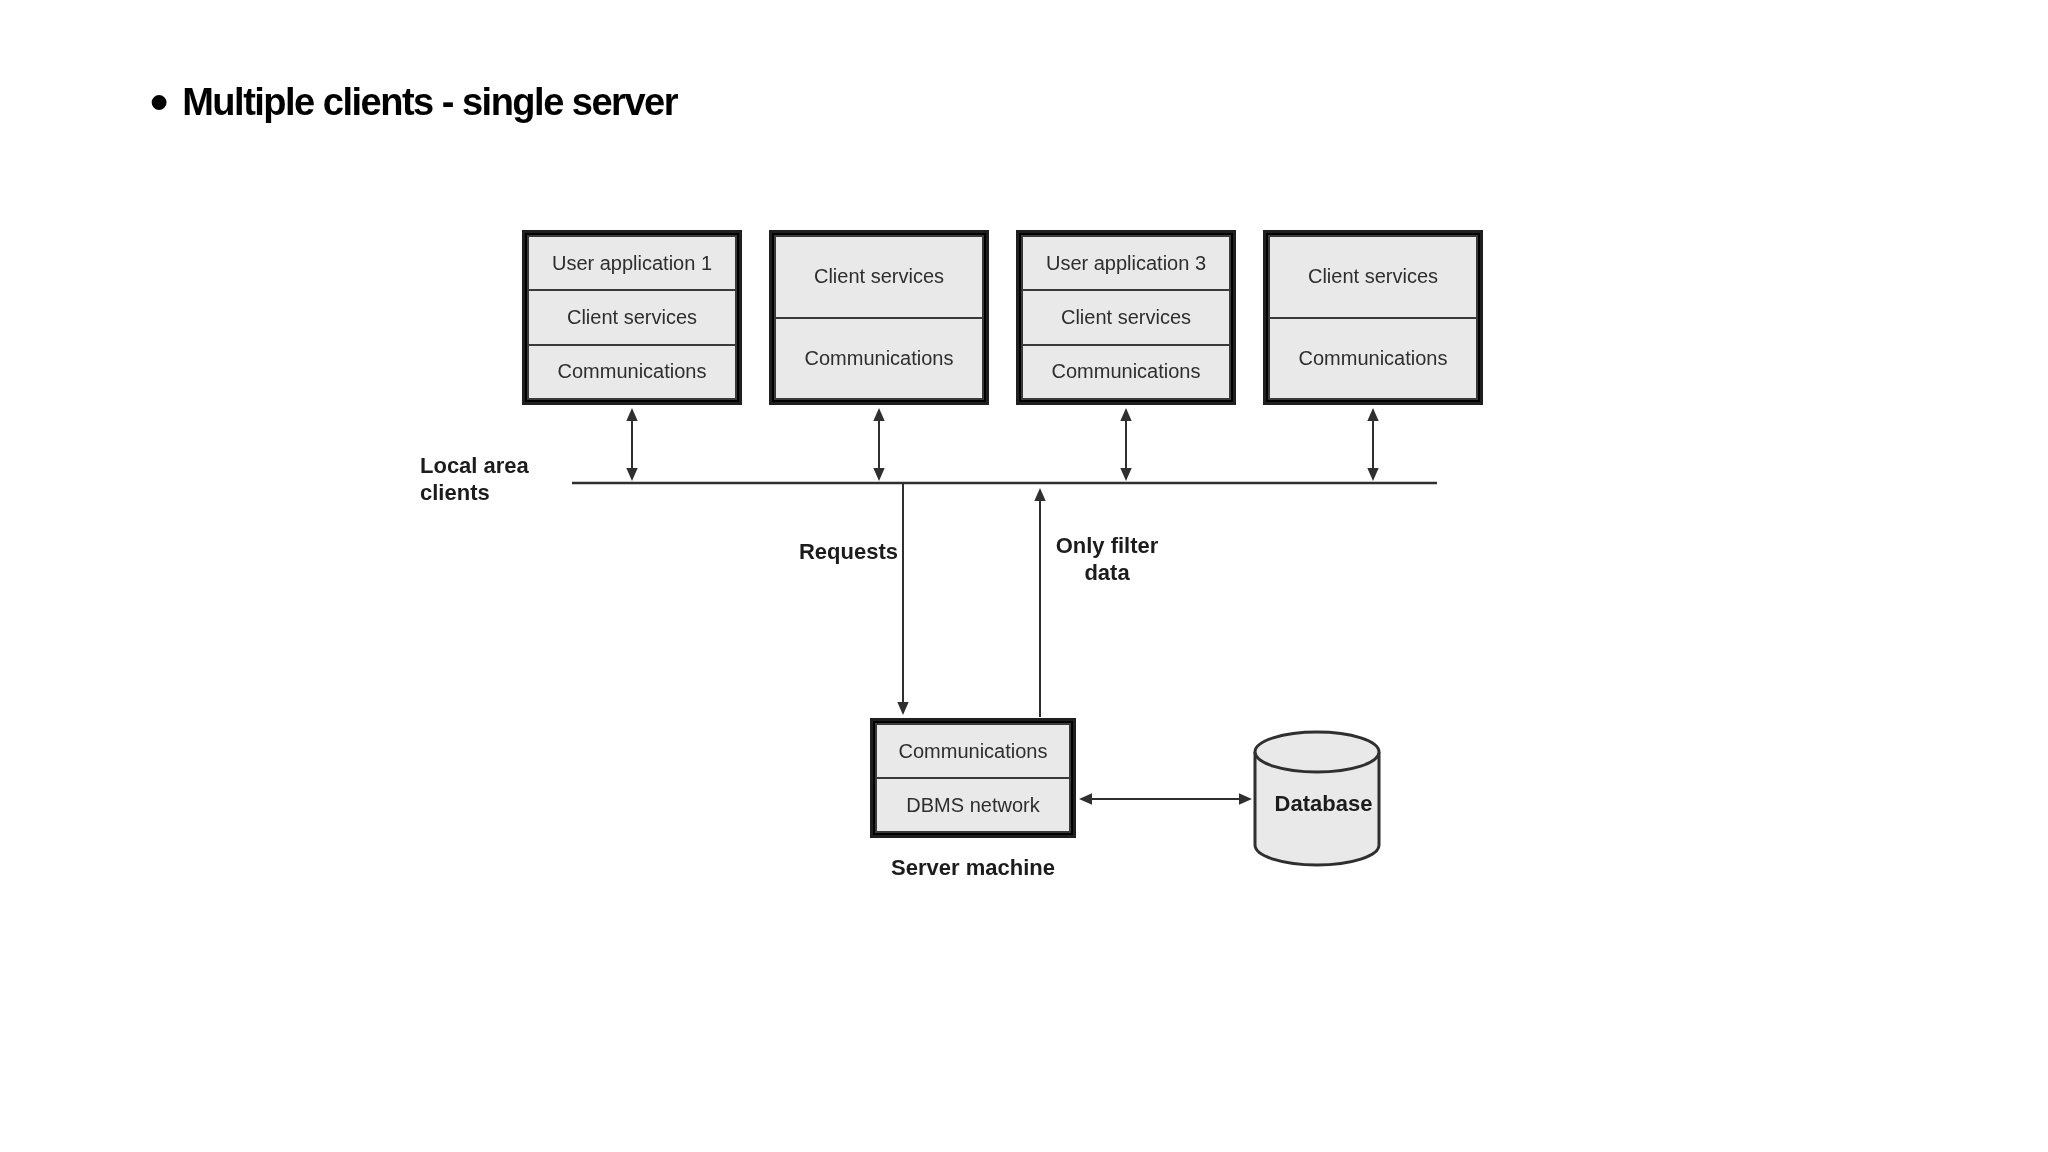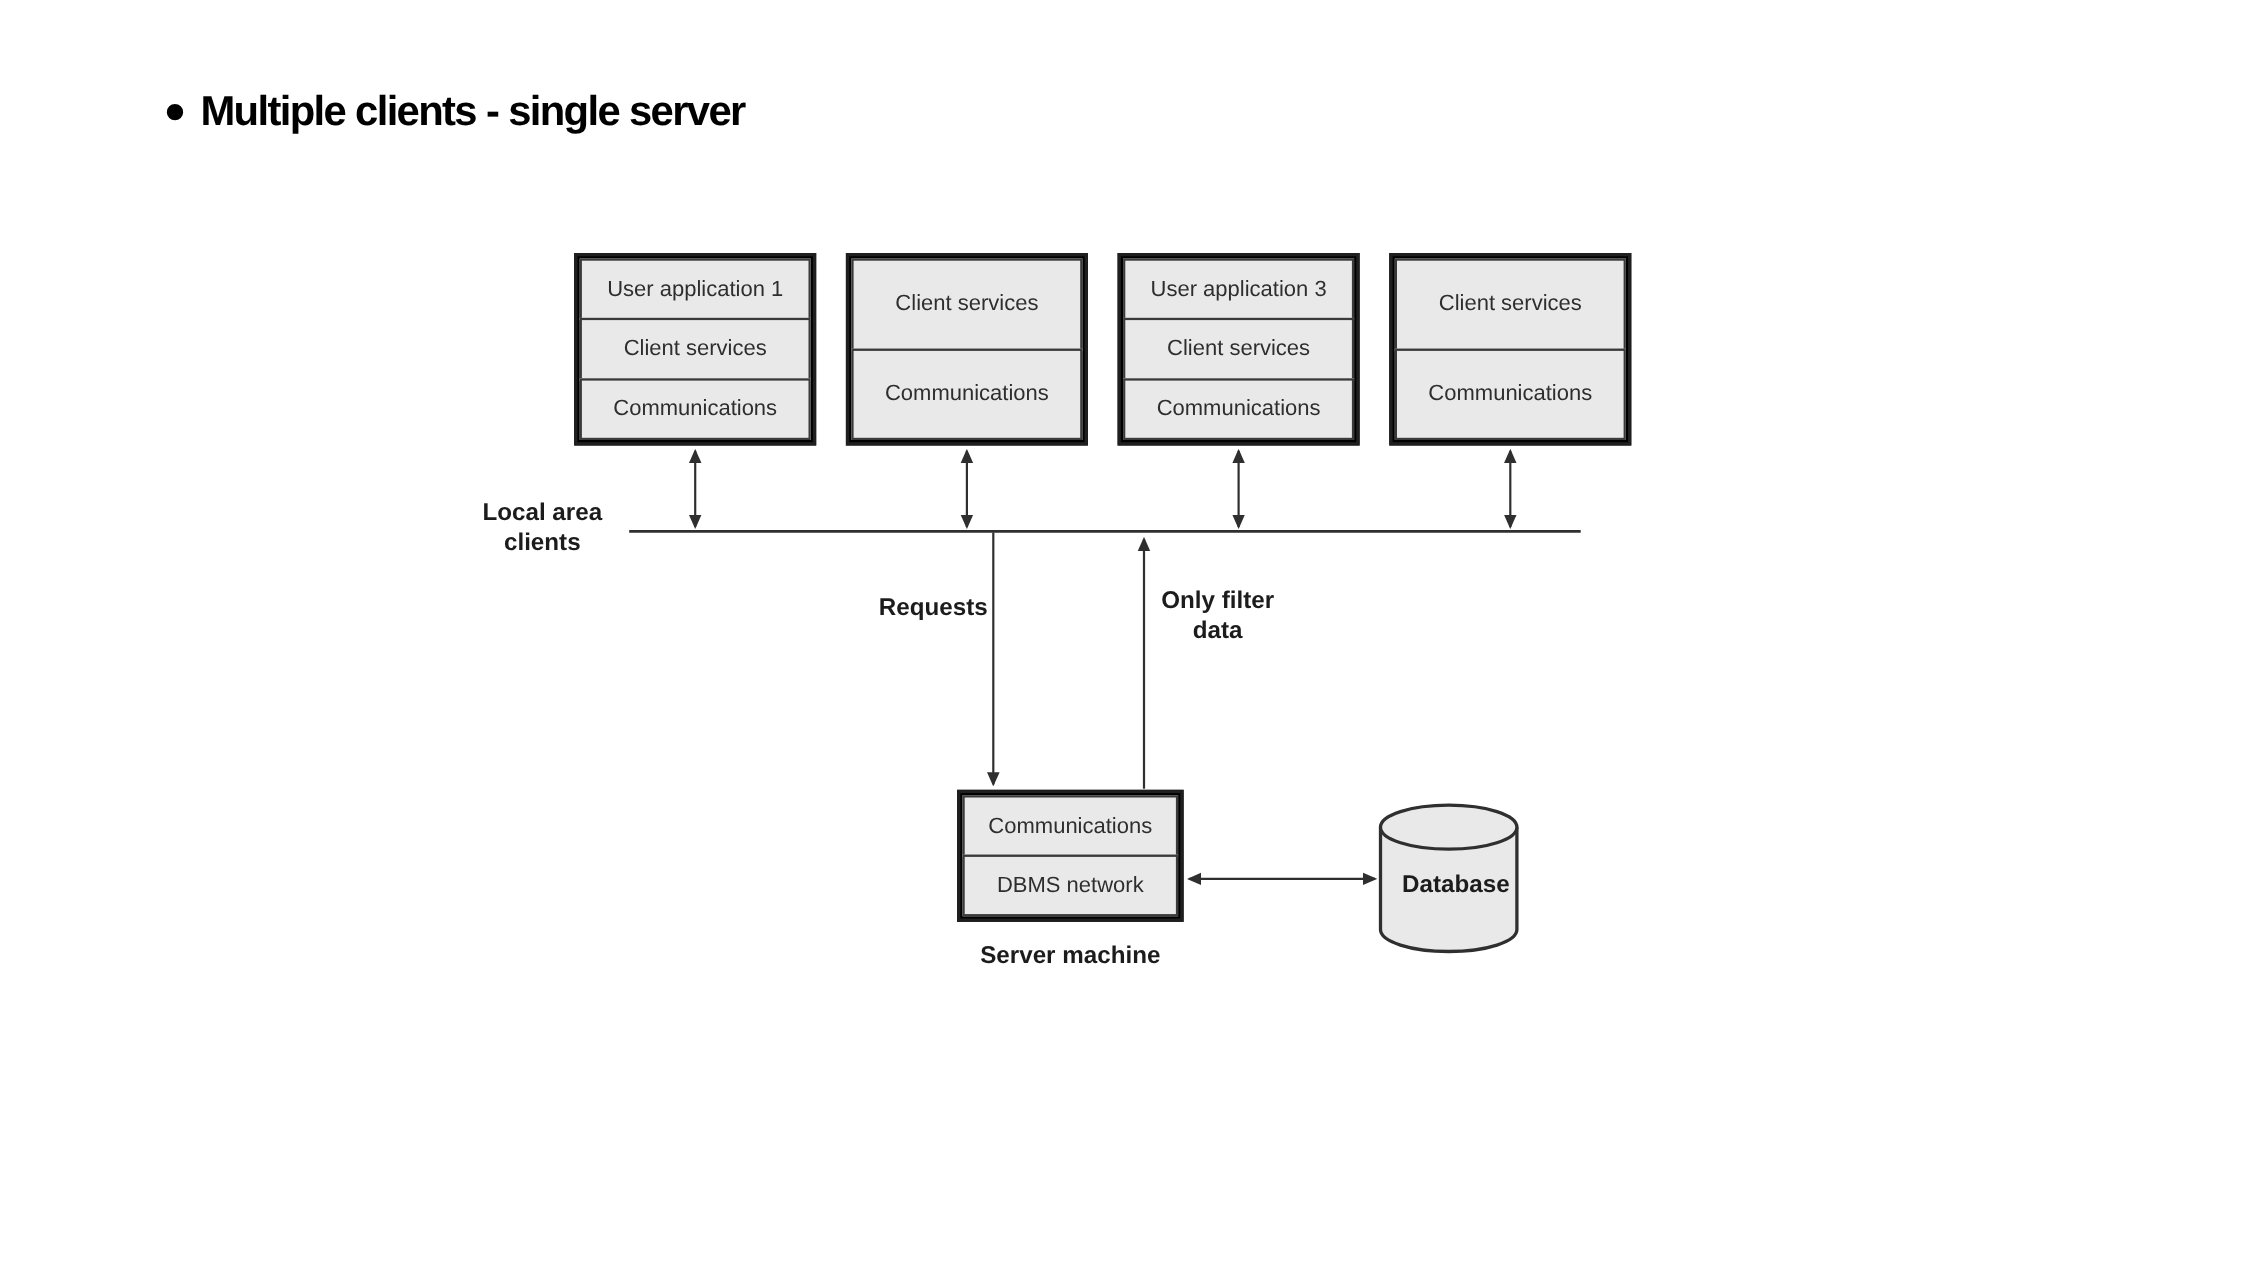--- a/index.html
+++ b/index.html
@@ -70,21 +70,21 @@
 
   
   .lbl {
     position: absolute;
     font-weight: bold;
     font-size: 22px;
     line-height: 27px;
     color: #1c1c1c;
     white-space: nowrap;
   }
-  .lbl-lan      { left: 420px; top: 452px; width: 146px; text-align: center; }
+  .lbl-lan      { left: 420px; top: 452px; width: 146px; text-align: left; }
   .lbl-requests { left: 770px; top: 538px; width: 128px; text-align: right; }
   .lbl-filter   { left: 1040px; top: 532px; width: 134px; text-align: center; }
   .lbl-server   { left: 858px; top: 854px; width: 230px; text-align: center; }
   .lbl-database { left: 1257px; top: 790px; width: 133px; text-align: center; }
 
   
   .overlay {
     position: absolute;
     left: 0; top: 0;
     width: 2048px;

